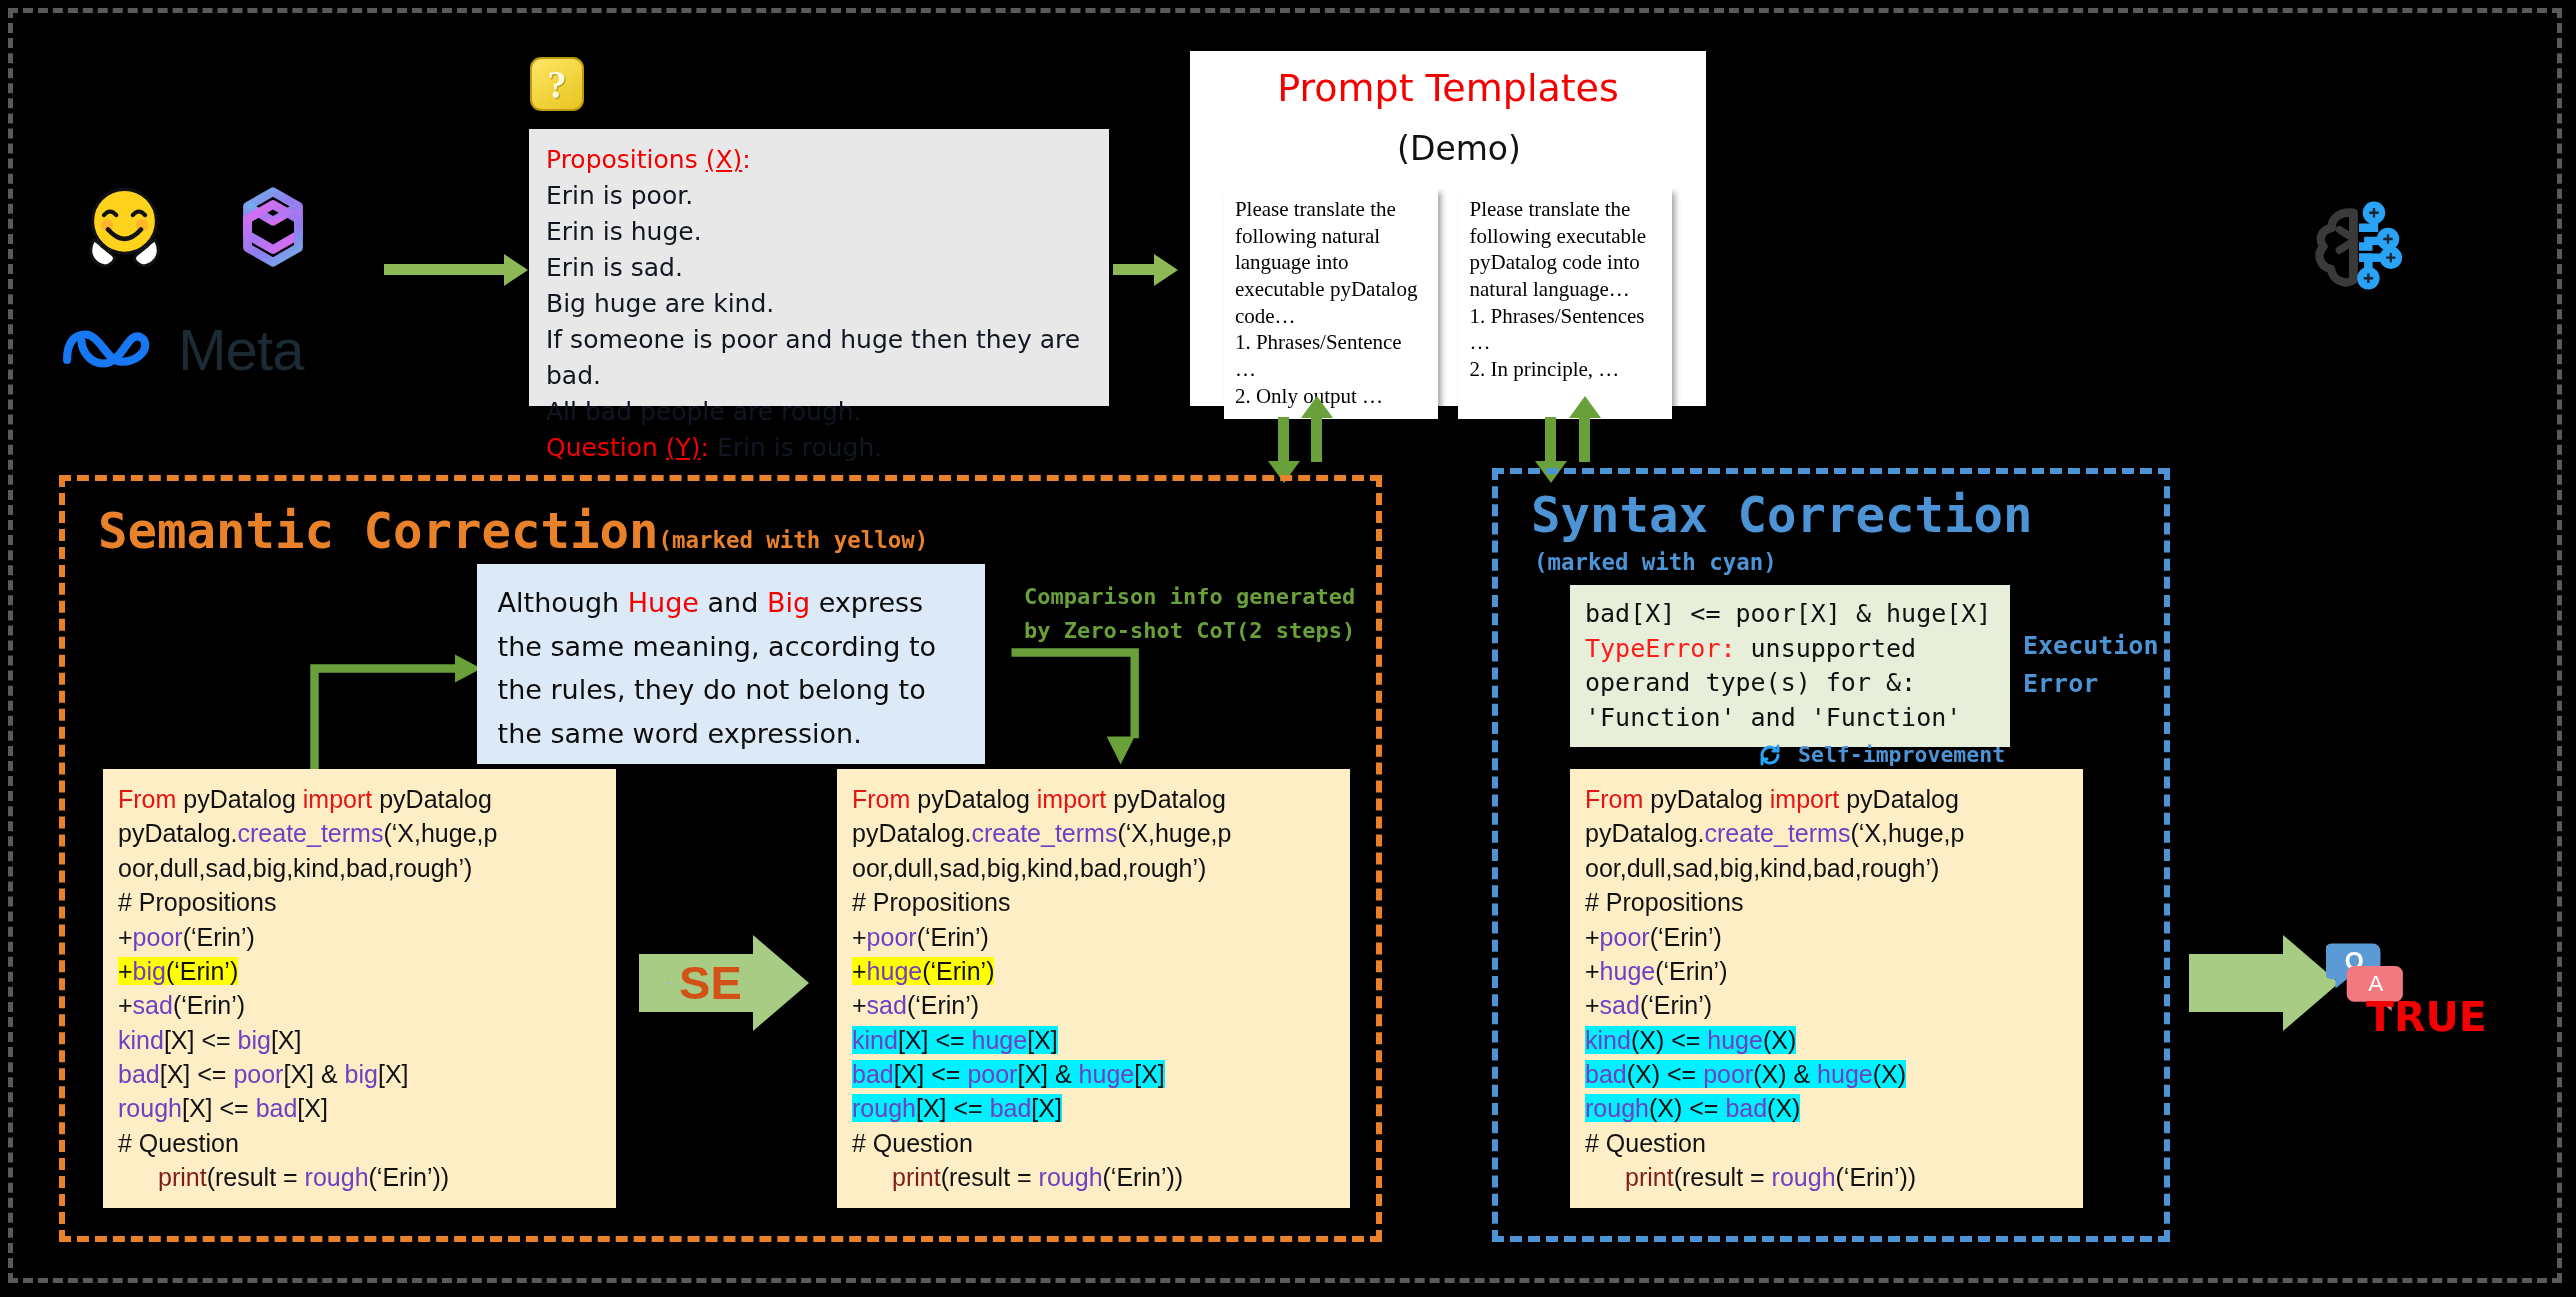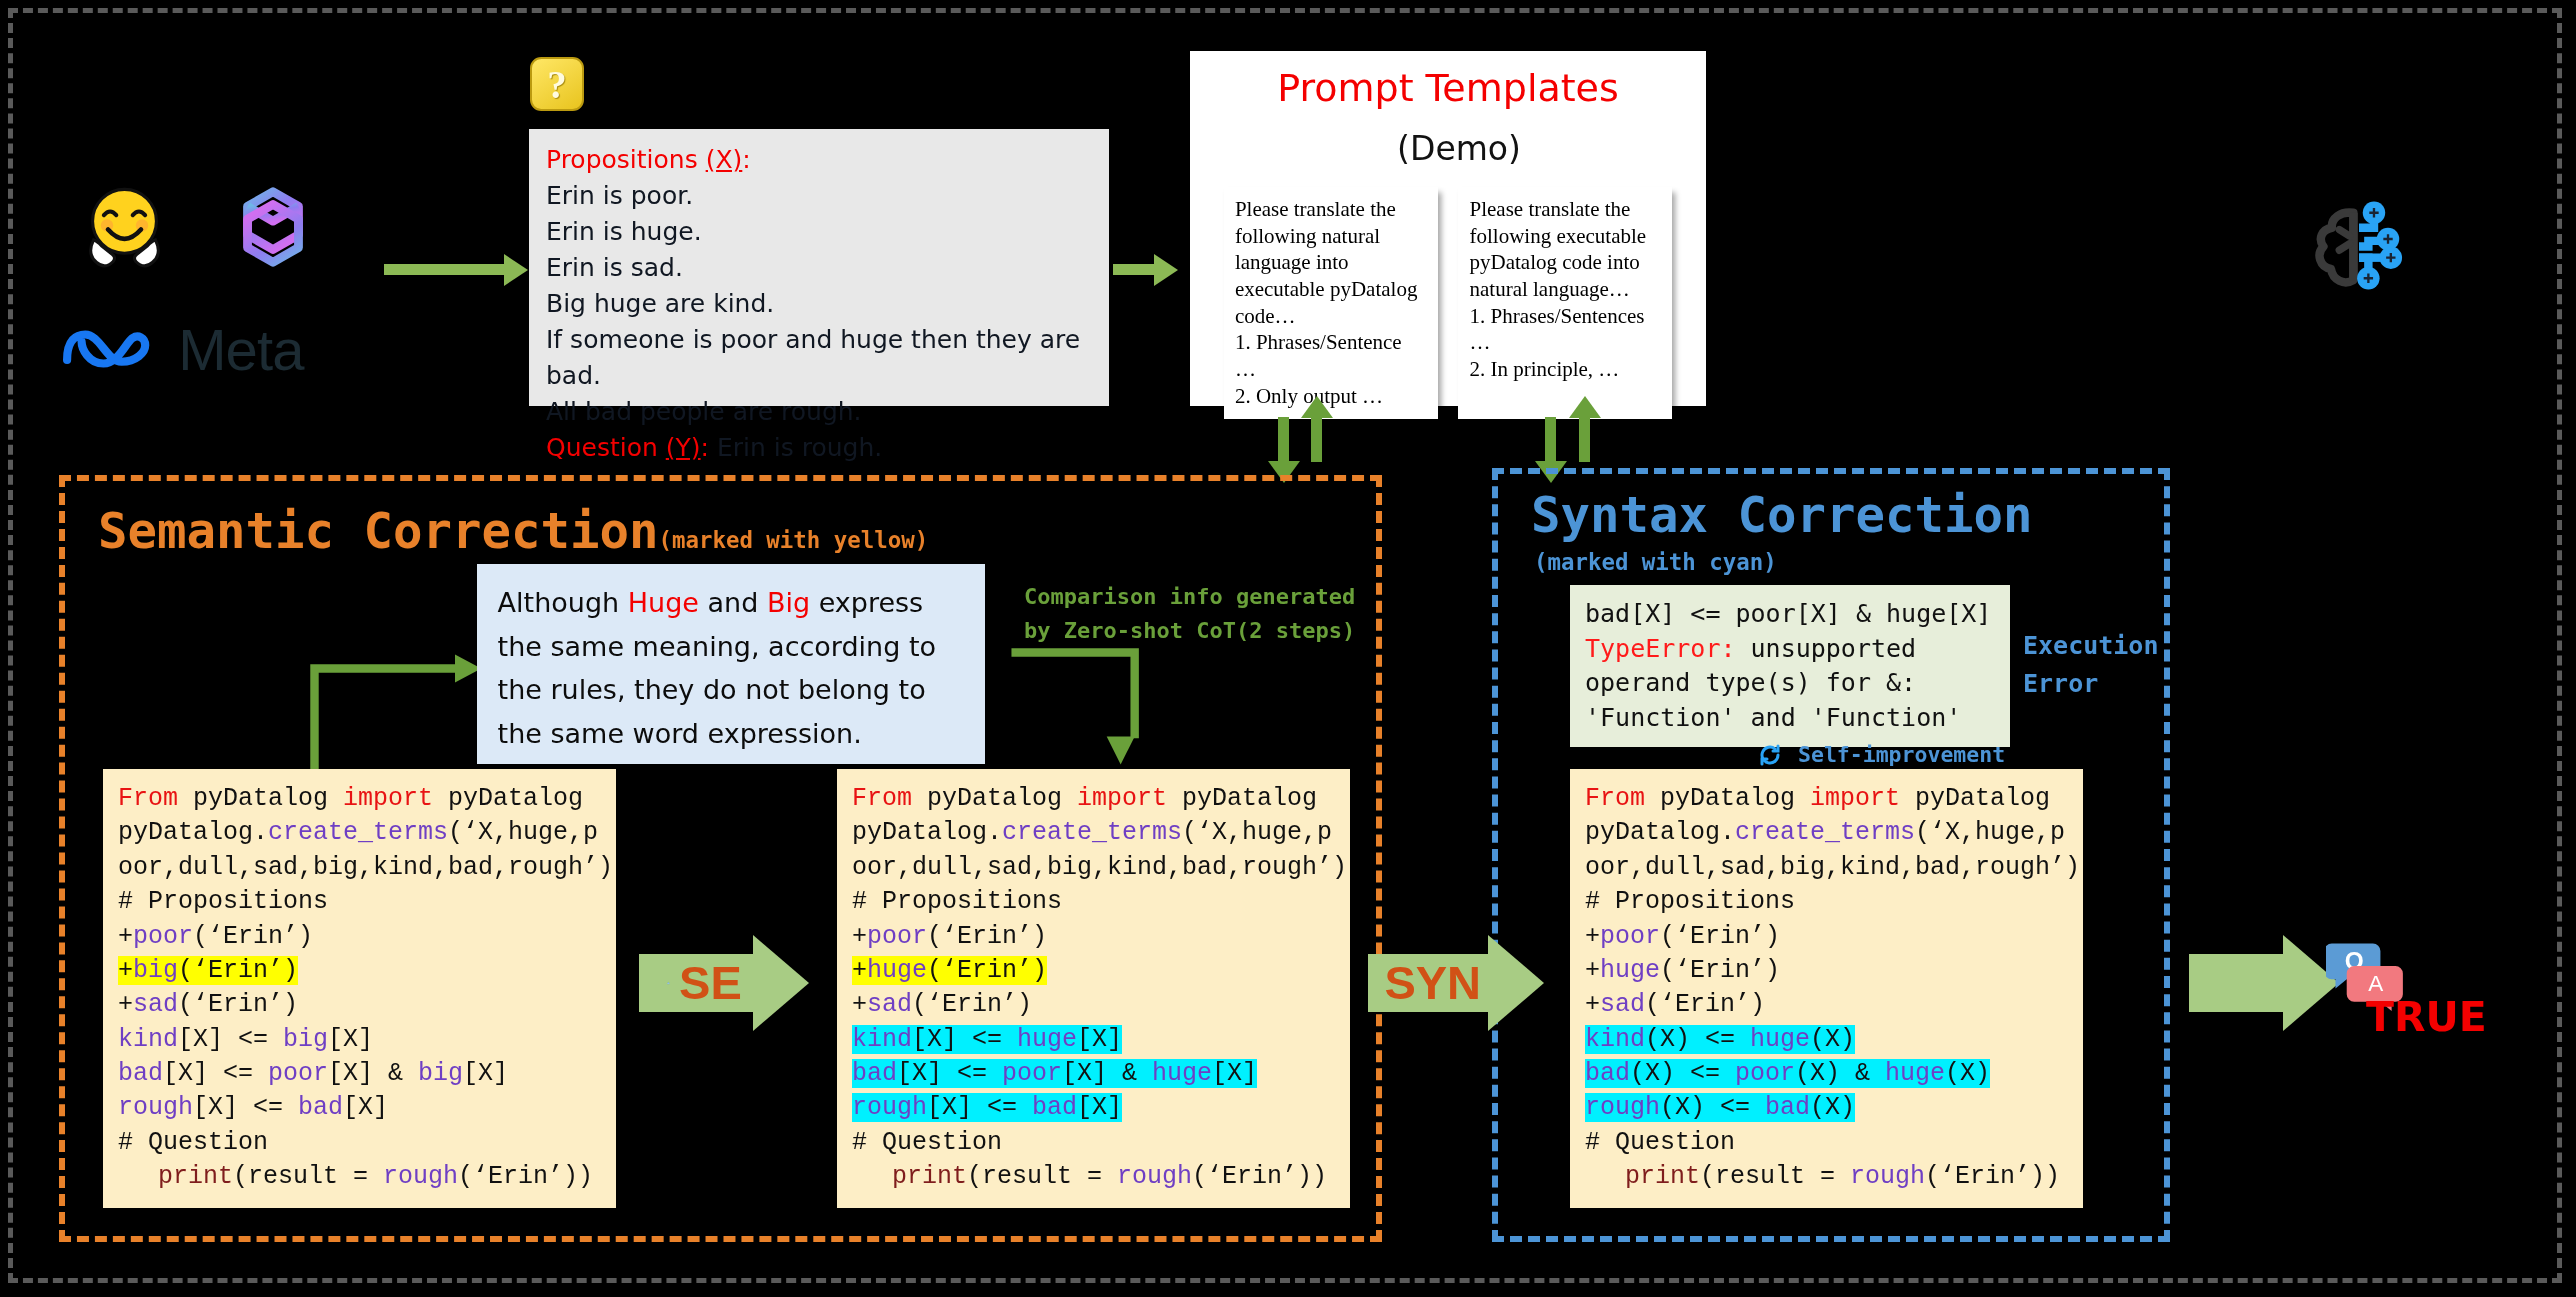--- a/index.html
+++ b/index.html
@@ -84,21 +84,21 @@
      font-family:"DejaVu Sans Mono",monospace;font-size:25px;line-height:1.38;color:#111;}
   .err-box .te{color:#ff1a1a;}
   .exec-err{position:absolute;left:2023px;top:627px;width:159px;
      font-family:"DejaVu Sans Mono",monospace;font-weight:bold;font-size:25px;
      line-height:1.5;color:#4c94d6;}
   .selfimp{position:absolute;left:1758px;top:742px;display:flex;align-items:center;gap:16px;
      font-family:"DejaVu Sans Mono",monospace;font-weight:bold;font-size:21.5px;color:#4c94d6;}
 
   
   .code{position:absolute;background:#fdeec6;box-sizing:border-box;
-     padding:13px 15px;font-family:Liberation Mono, monospace;
+     padding:13px 15px;font-family:Liberation Sans, sans-serif;
      font-size:25px;line-height:1.375;color:#111;white-space:pre;}
   .c1{left:103px;top:769px;width:513px;}
   .c2{left:837px;top:769px;width:513px;}
   .c3{left:1570px;top:769px;width:513px;}
   .kw{color:#e81313;}
   .fn{color:#6f3fc4;}
   .pr{color:#6f3fc4;}
   .pf{color:#7f1d1d;margin-left:40px;}
   .yhl{background:#ffff00;}
   .chl{background:#00f0ff;}
@@ -300,31 +300,20 @@
       <svg width="37" height="34" viewBox="0 0 24 22">
         <path d="M12 2 L23 20 H1 Z" fill="#b9dcf7" stroke="#4c94d6" stroke-width="1.6"></path>
         <path d="M12 8v6" stroke="#1d5c8f" stroke-width="1.8" stroke-linecap="round"></path>
         <circle cx="12" cy="17" r="1.2" fill="#1d5c8f"></circle>
       </svg>
       <span class="lab">SE</span>
     </div>
     <div class="head"></div>
   </div>
 
-  <div class="fat a-syn">
-    <div class="body">
-      <svg width="37" height="34" viewBox="0 0 24 22">
-        <rect x="1.2" y="2" width="21.6" height="18" rx="3" fill="#cfe3f7" stroke="#9b6fd4" stroke-width="1.6"></rect>
-        <path d="M1.2 7h21.6" stroke="#9b6fd4" stroke-width="1.6"></path>
-        <path d="M9 10.5 L6.5 13.5 L9 16.5 M15 10.5 L17.5 13.5 L15 16.5 M13 10 L11 17" fill="none" stroke="#6f3fc4" stroke-width="1.5" stroke-linecap="round"></path>
-      </svg>
-      <span class="lab">SYN</span>
-    </div>
-    <div class="head"></div>
-  </div>
 
   <div class="fat a-out">
     <div class="body"></div>
     <div class="head"></div>
   </div>
 
   <div class="qa">
     <svg viewBox="0 0 82 78" width="77" height="73">
       <path d="M6 6 h44 a8 8 0 0 1 8 8 v22 a8 8 0 0 1 -8 8 h-28 l-12 10 v-10 h-4 a8 8 0 0 1 -8 -8 v-22 a8 8 0 0 1 8 -8z" fill="#5b9bd5"></path>
       <text x="30" y="33" font-size="26" font-family="Liberation Sans, sans-serif" font-weight="bold" fill="#fff" text-anchor="middle">Q</text>

